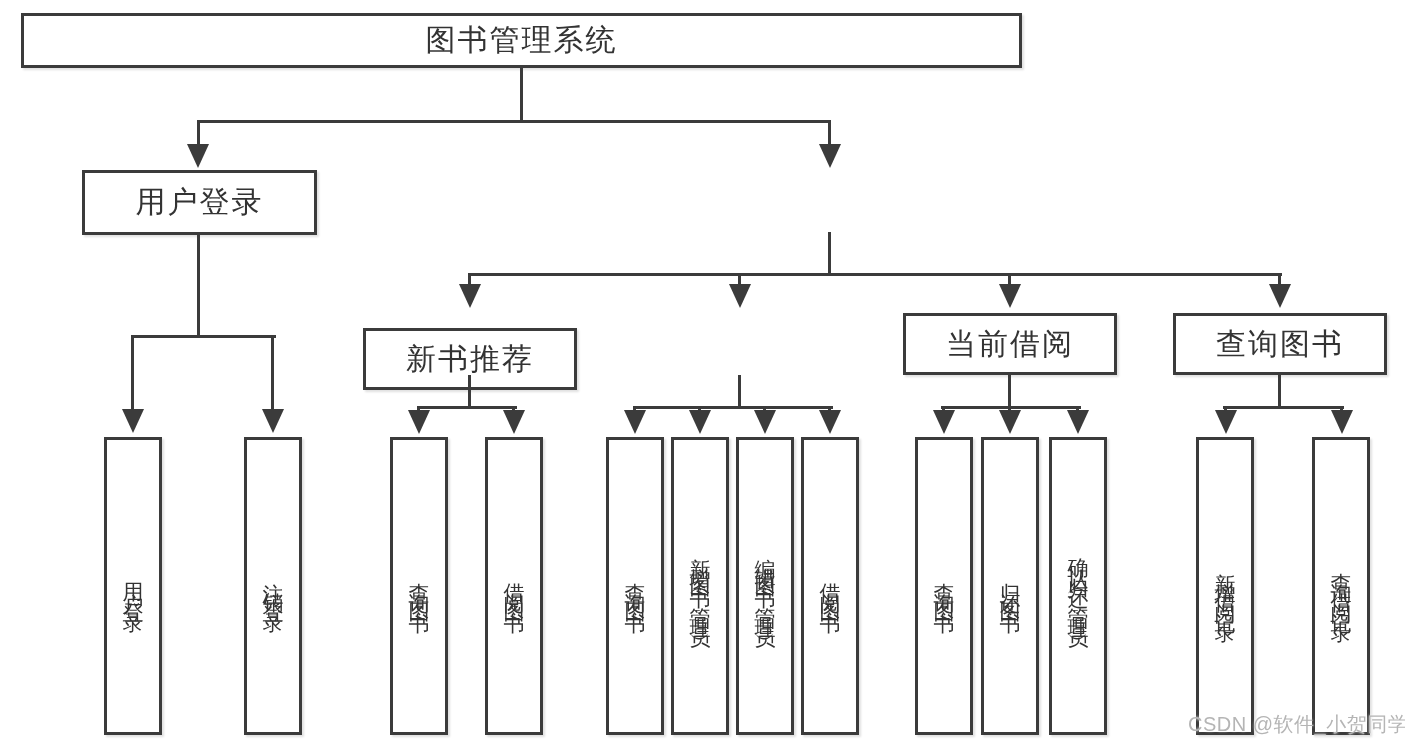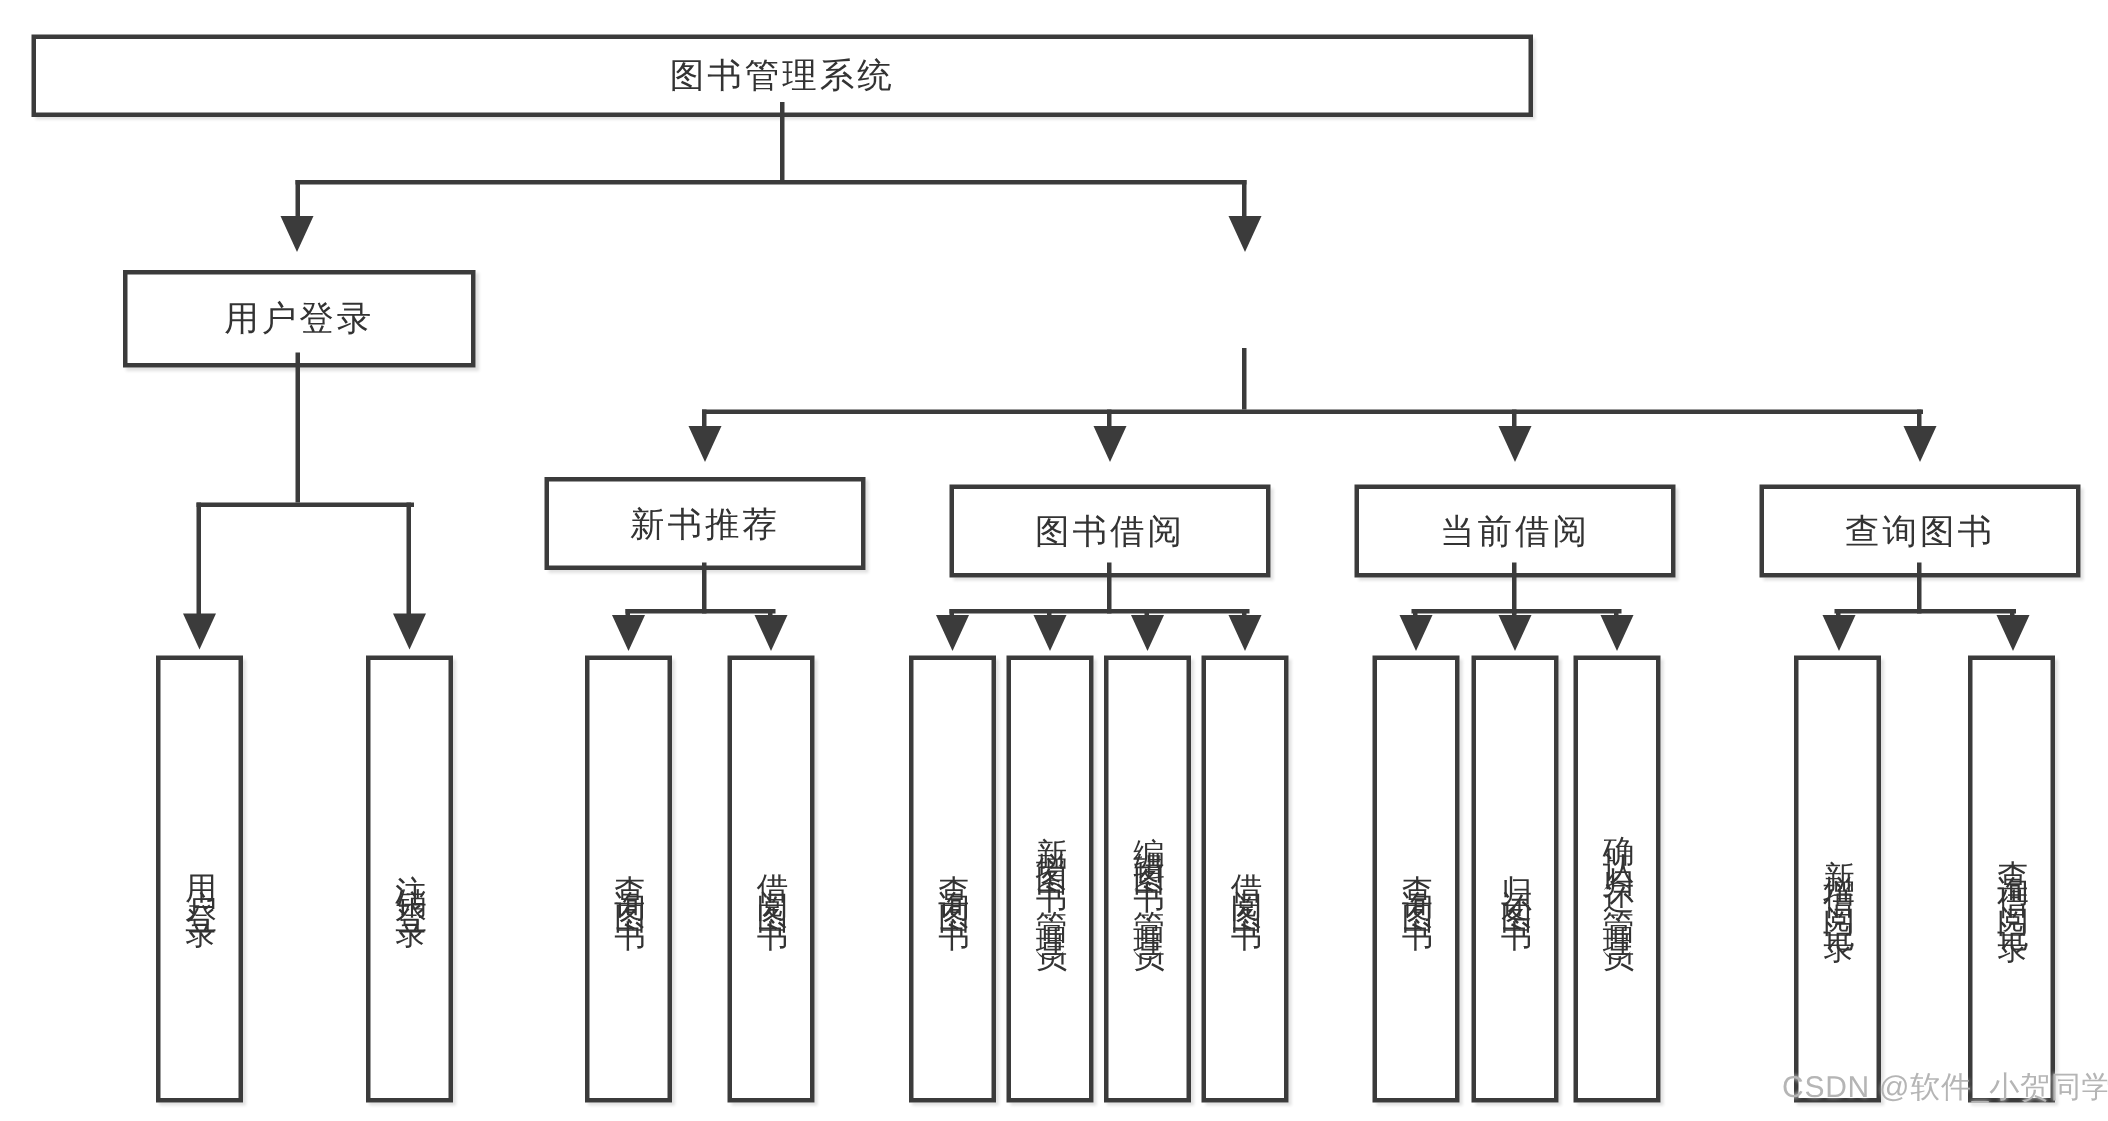--- a/index.html
+++ b/index.html
@@ -15,23 +15,22 @@
     background:var(--background);
     overflow:hidden;
     font-family:"Liberation Sans","DejaVu Sans",sans-serif;
   }
   .box{
     position:absolute;
     box-sizing:border-box;
     border:3px solid var(--line);
     background:#fff;
     display:flex;align-items:center;justify-content:center;
-    font-size:23px;letter-spacing:2px;color:var(--text);
+    font-size:30px;letter-spacing:2px;color:var(--text);
     box-shadow:2px 2px 2px rgba(0,0,0,0.12);
-    margin-top:10px;
   }
   .leaf{
     position:absolute;
     box-sizing:border-box;
     top:437px;width:58px;height:298px;
     border:3px solid var(--line);
     background:#fff;
     display:flex;align-items:center;justify-content:center;
     box-shadow:2px 2px 2px rgba(0,0,0,0.12);
   }
@@ -63,23 +62,22 @@
 </head>
 <body>
 
 <div class="stage">
 
   <div class="box" style="left:21px;top:13px;width:1001px;height:55px">图书管理系统</div>
 
   <div class="box" style="left:82px;top:170px;width:235px;height:65px">用户登录</div>
 
 
-  <div class="box" style="left:363px;top:308px;width:214px;height:62px">新书推荐</div>
+  <div class="box" style="left:363px;top:328px;width:214px;height:62px">新书推荐</div>
 
-  <div class="box" style="left:633px;top:313px;width:214px;height:62px">图书借阅</div>
 
   <div class="box" style="left:903px;top:313px;width:214px;height:62px">当前借阅</div>
 
   <div class="box" style="left:1173px;top:313px;width:214px;height:62px">查询图书</div>
 
   <div class="leaf" style="left:104px">
       <span class="vtext">用户登录</span>
     </div>
   <div class="leaf" style="left:244px">
       <span class="vtext">注销登录</span>

